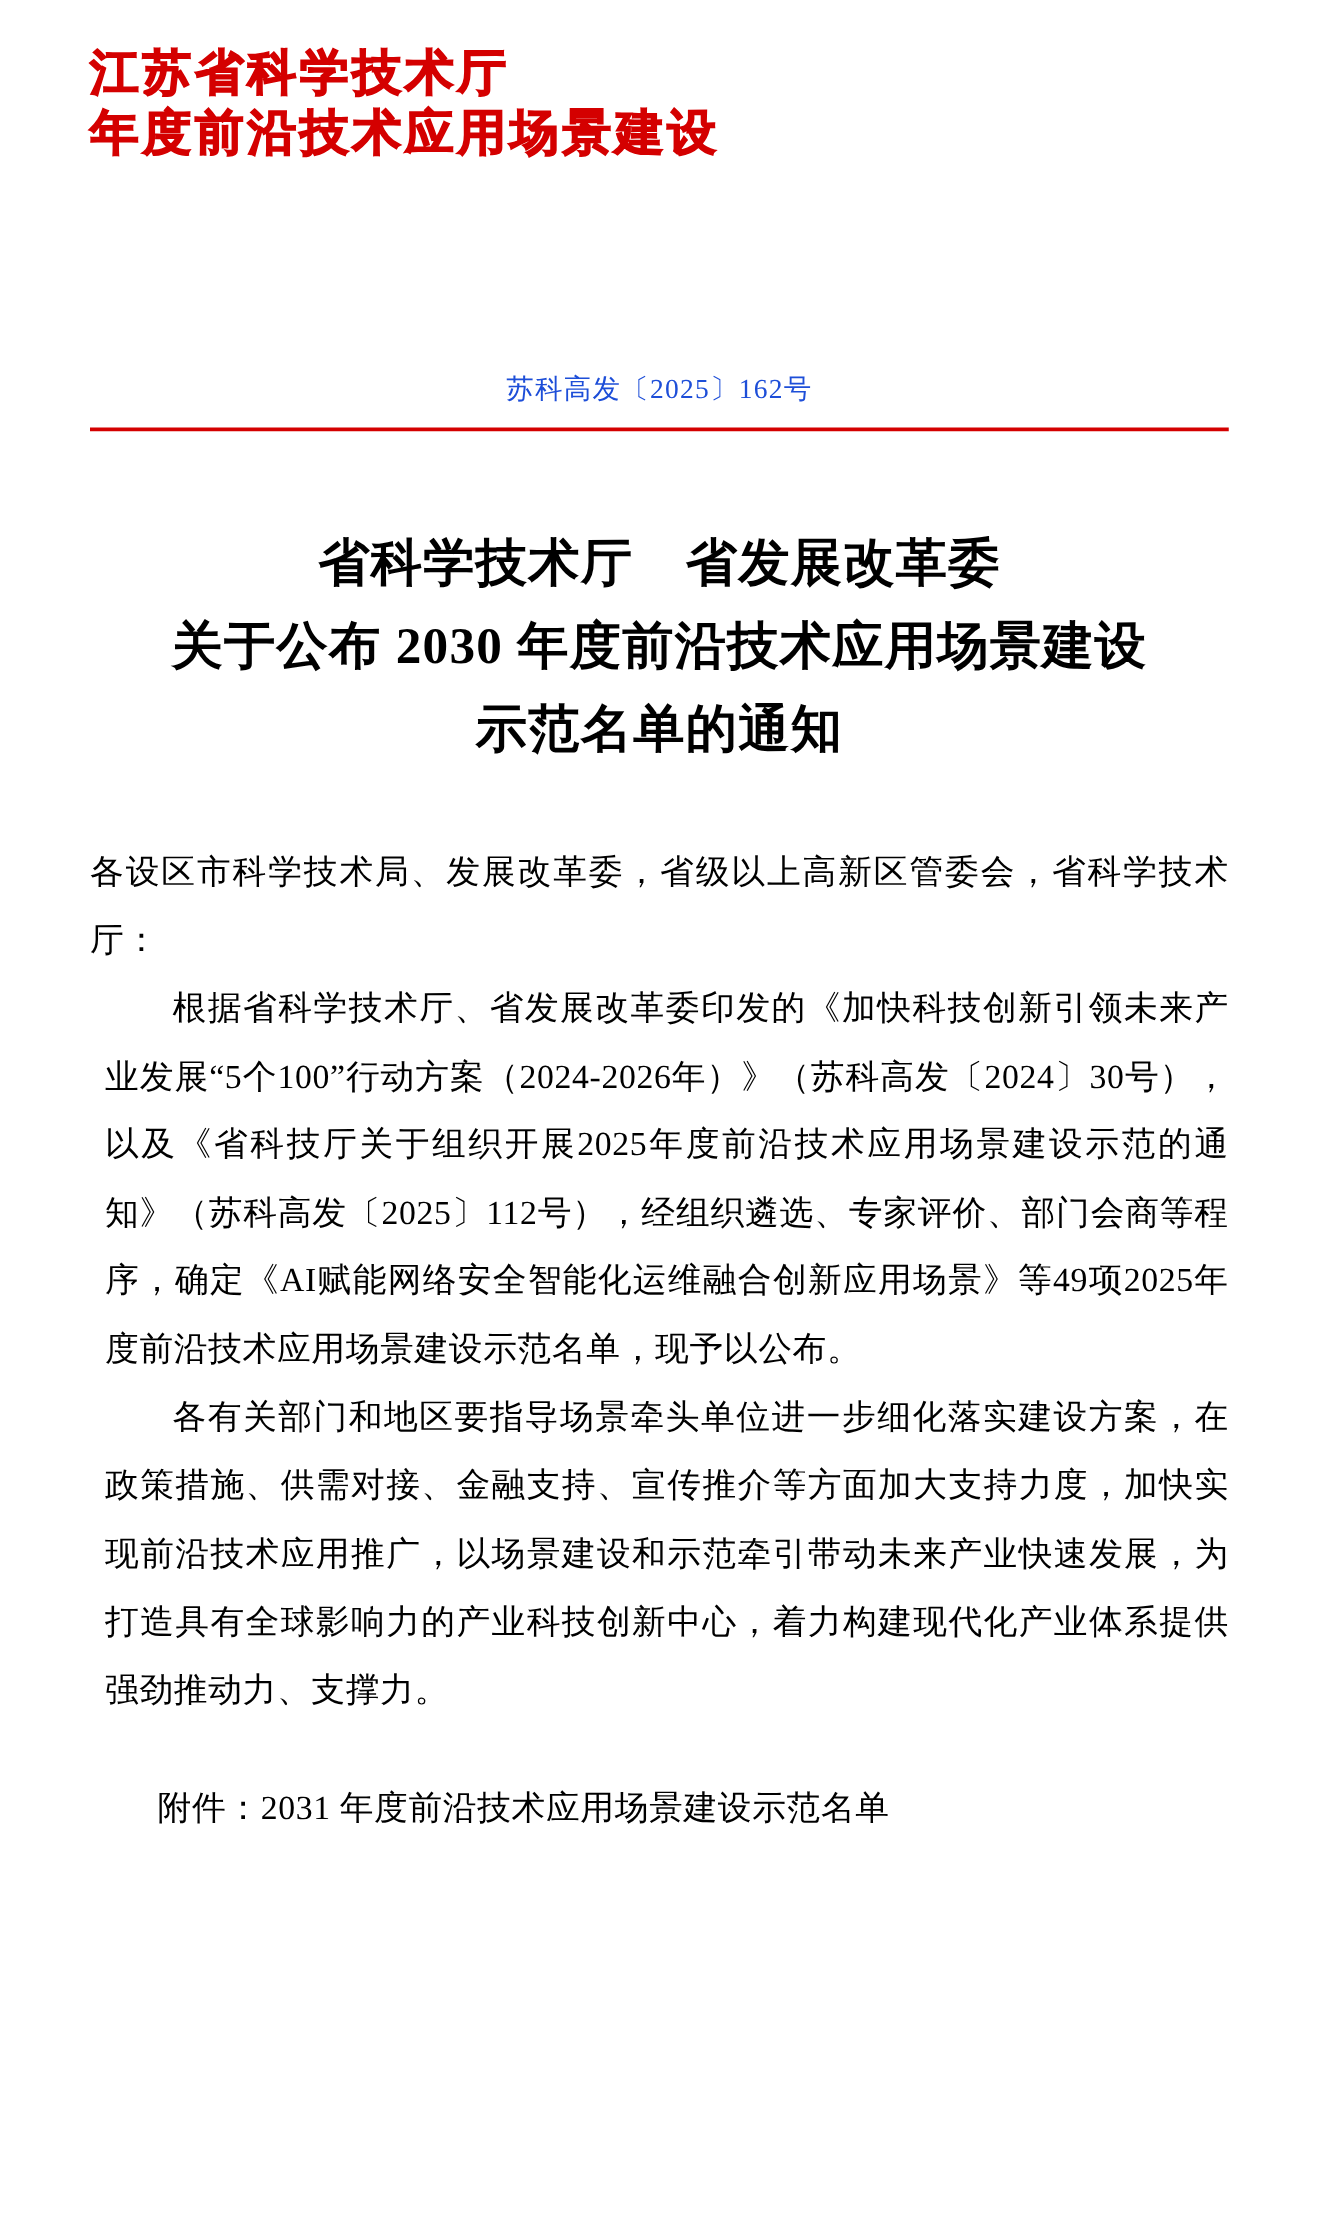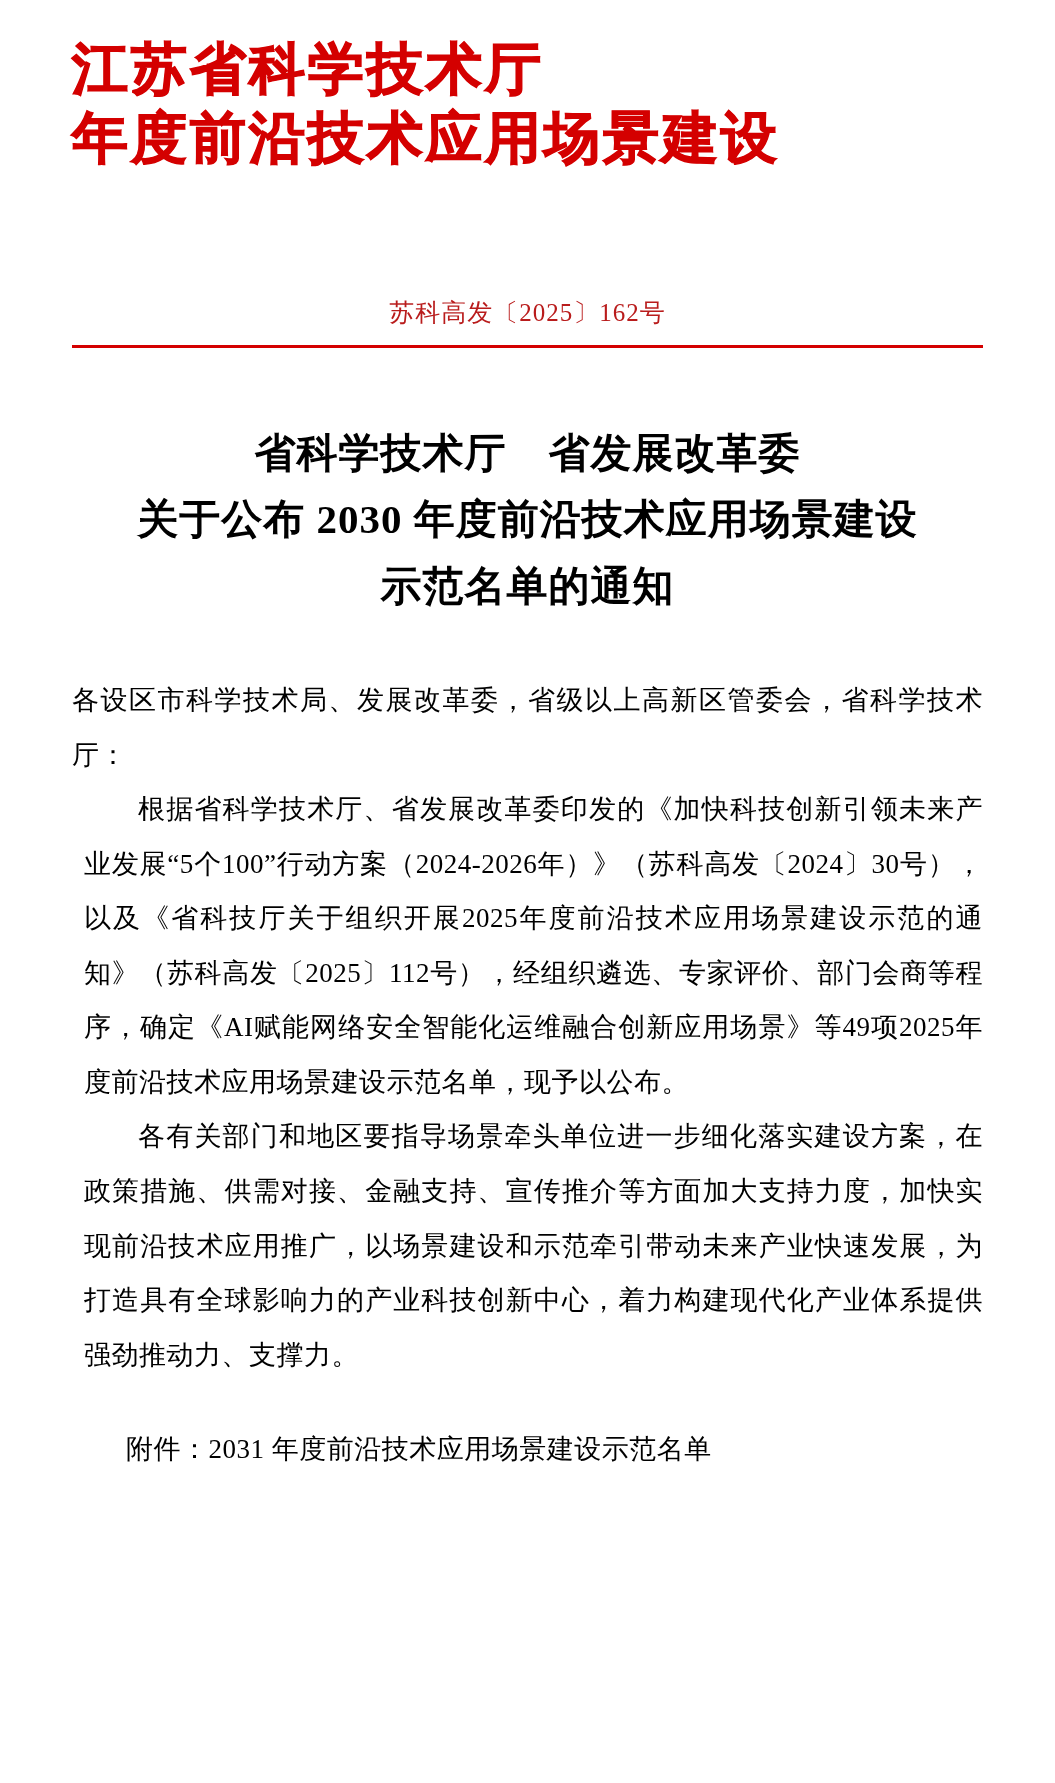--- a/index.html
+++ b/index.html
@@ -30,21 +30,21 @@
     height: 190px;
   }
   .masthead-lines {
     display: inline-block;
     vertical-align: top;
   }
   .org-line {
     color: #d40000;
     font-family: "DejaVu Serif", "Liberation Serif", serif;
     font-weight: bold;
-    font-size: 56px;
+    font-size: 39px;
     letter-spacing: 3px;
     line-height: 1.24;
     white-space: nowrap;
     -webkit-text-stroke: 1.2px #d40000;
   }
   .doc-word {
     position: absolute;
     right: 134px;
     top: 44px;
     color: #d40000;
@@ -55,23 +55,23 @@
     line-height: 1;
     -webkit-text-stroke: 1.5px #d40000;
   }
 
   
   .docnum-wrap {
     margin-top: 72px;
     text-align: center;
   }
   .docnum {
-    font-size: 25px;
+    font-size: 22px;
     letter-spacing: 1px;
-    color: #b91c1c;
+    color: #1d4ed8;
   }
   .red-rule {
     margin-top: 16px;
     height: 3px;
     background: #d40000;
     width: 100%;
   }
 
   
   .title-block {

